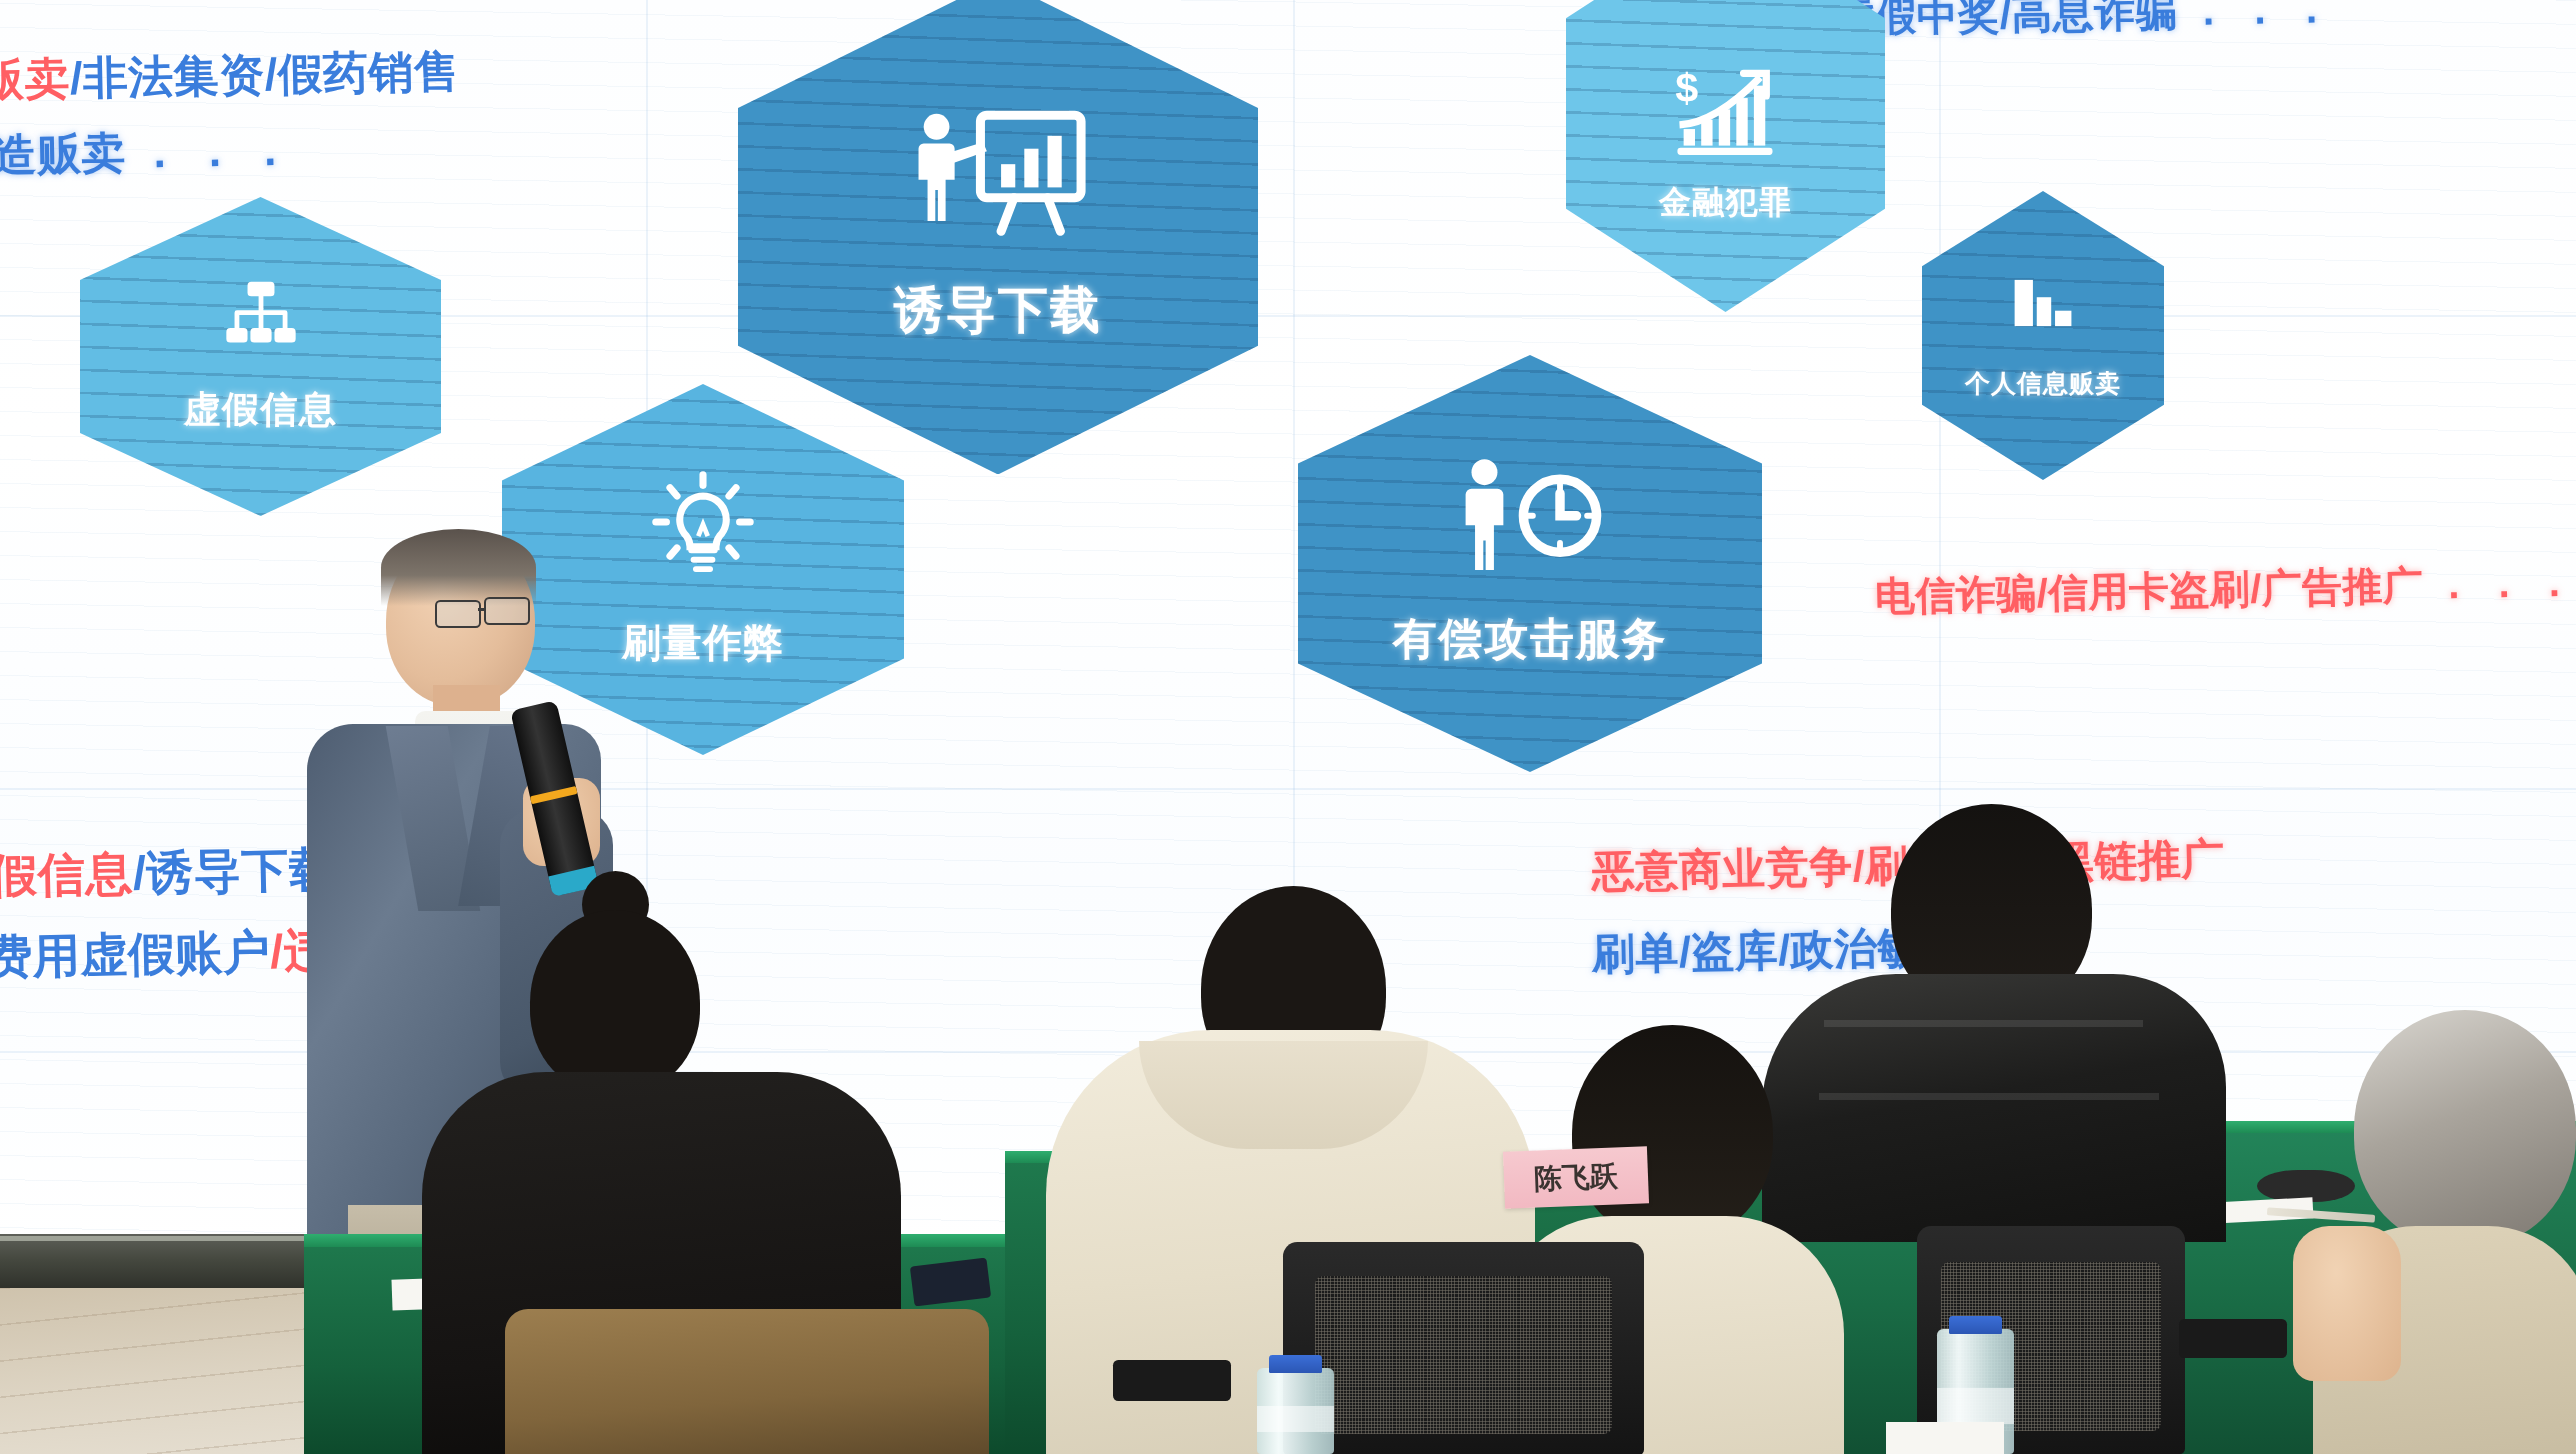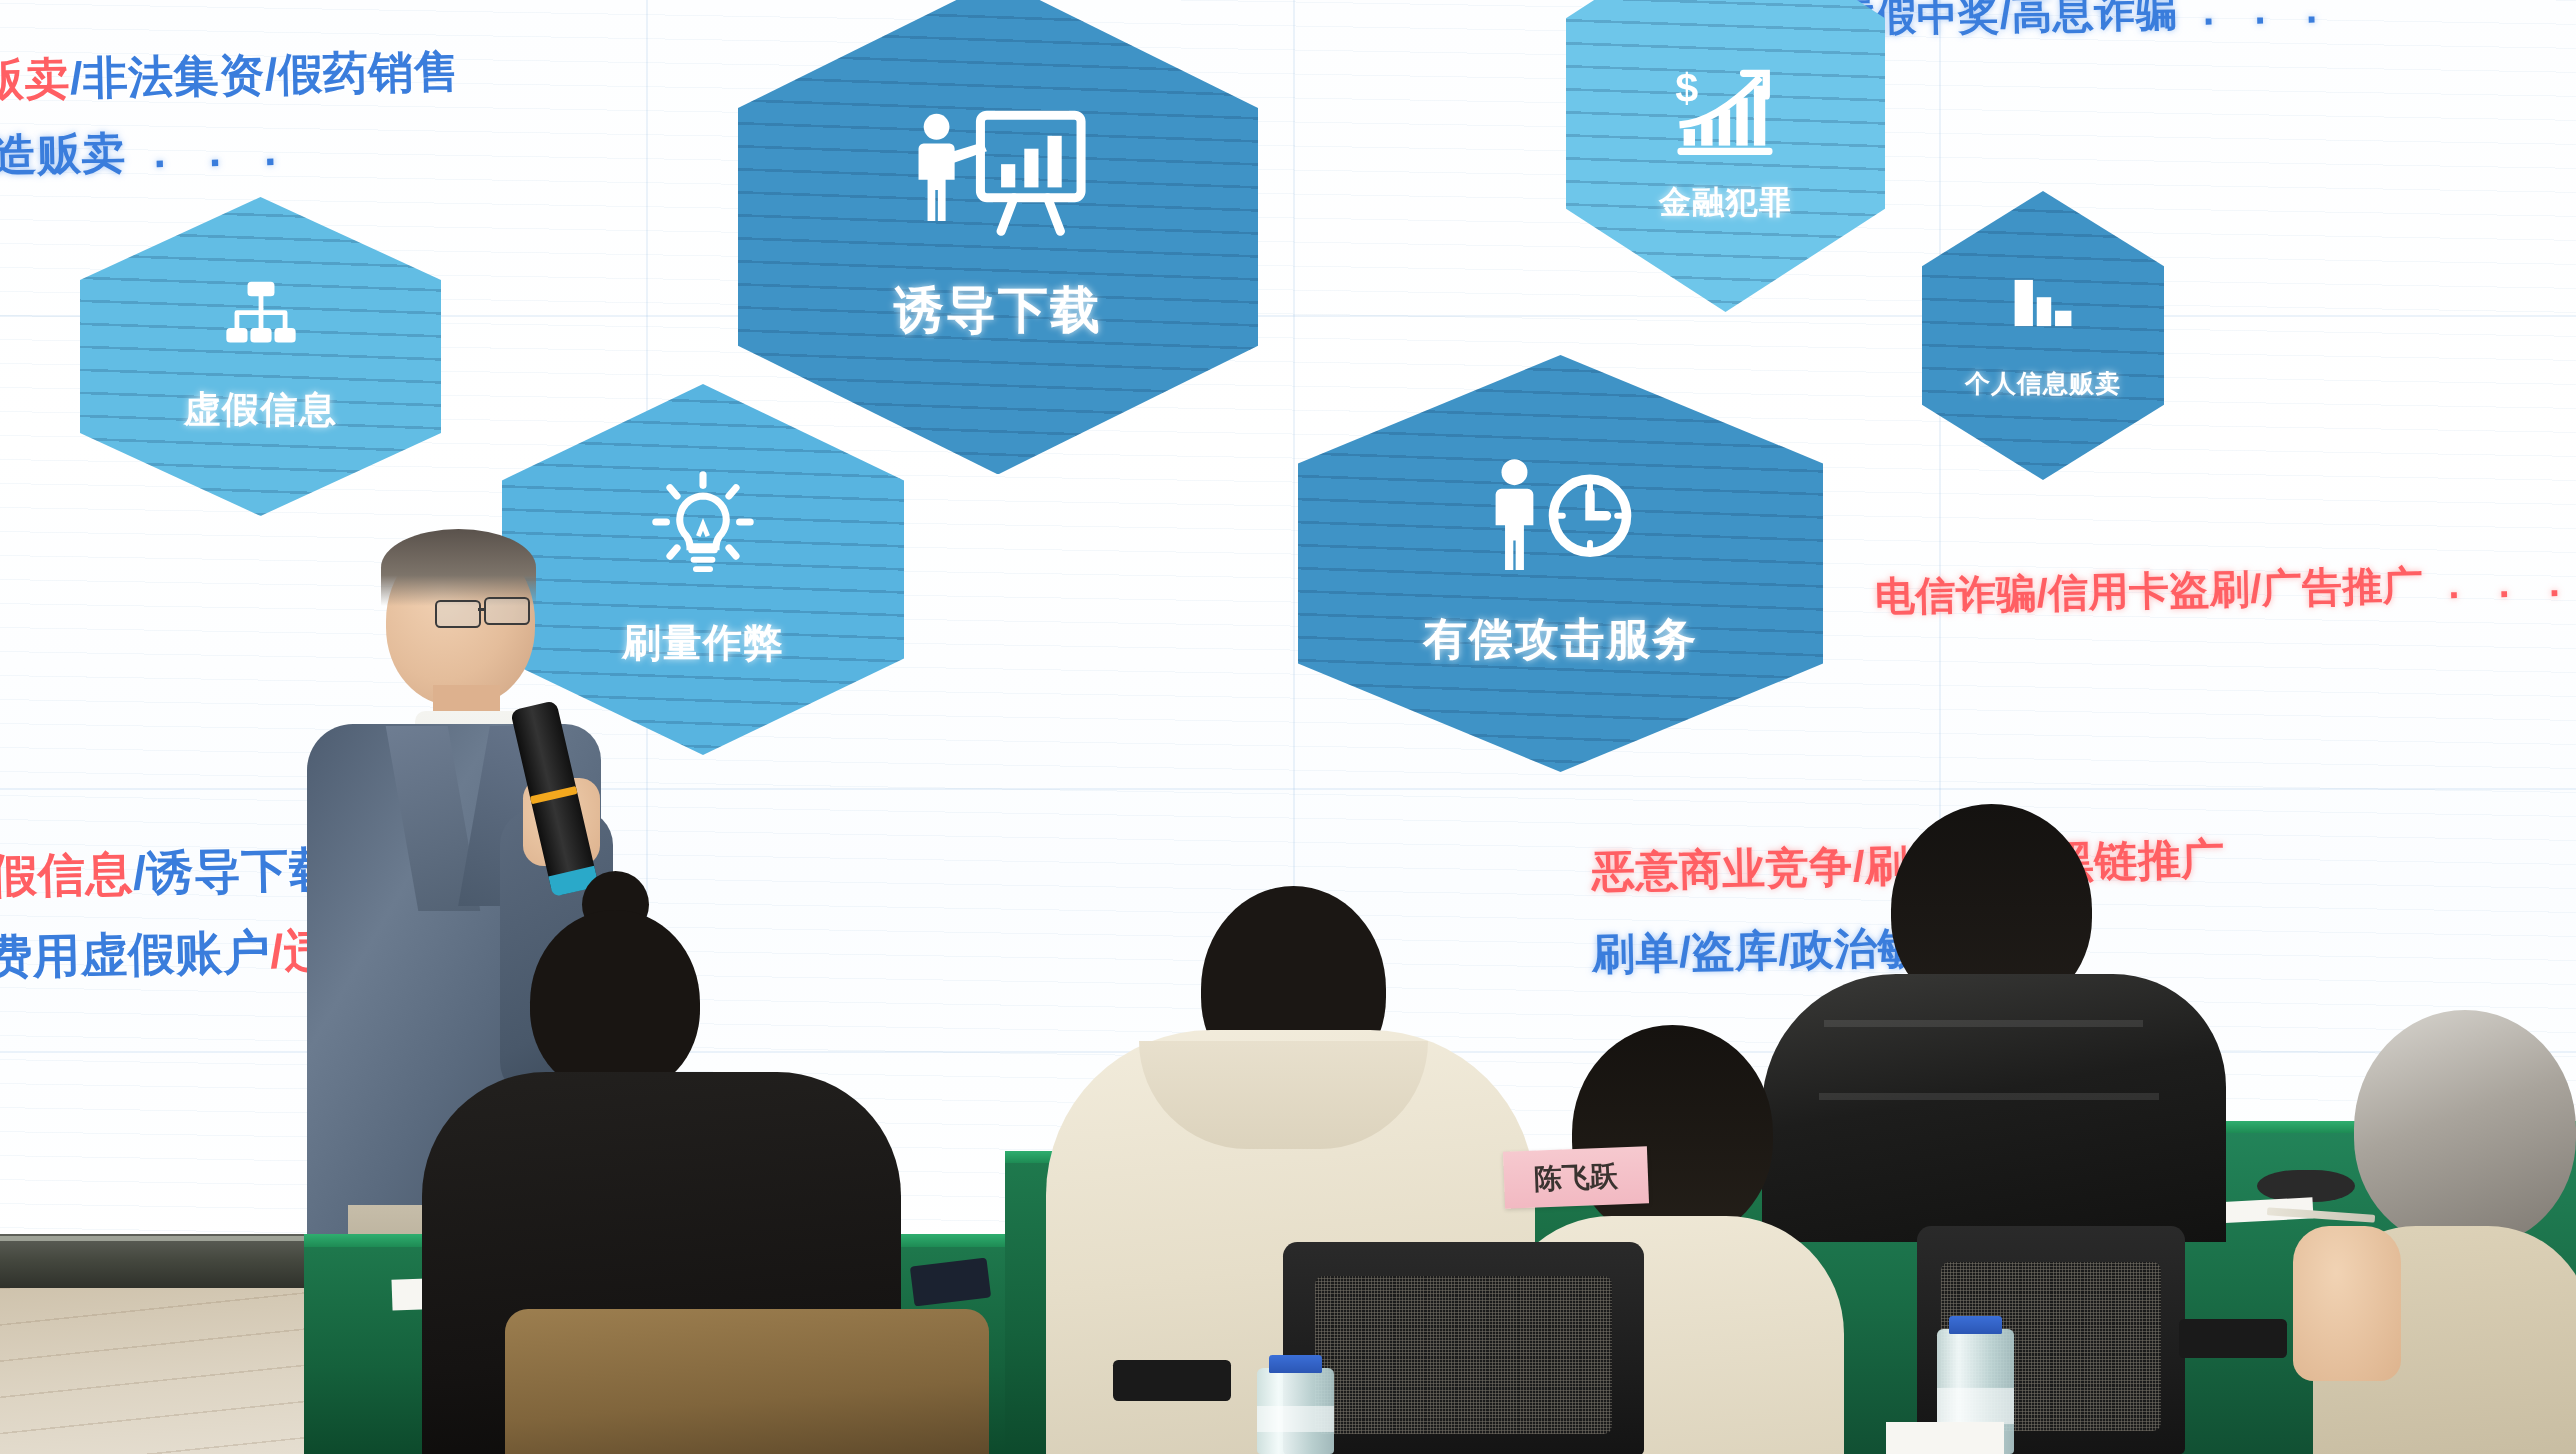--- a/index.html
+++ b/index.html
@@ -255,21 +255,21 @@
             <path d="M10 44 H19"></path>
               <path d="M90 44 H81"></path>
             <path d="M22 73 L28 66"></path>
               <path d="M78 73 L72 66"></path>
           </g>
         </svg>
       </span>
       <span class="lbl" style="font-size:39px;margin-top:26px;">刷量作弊</span>
     </div>
 
-    <div class="hex" style="left:1298px;top:355px;width:525px;height:417px;background:#3f93c6;">
+    <div class="hex" style="left:1298px;top:355px;width:464px;height:417px;background:#3f93c6;">
       <div class="stripe"></div>
       <span class="ico">
         <svg width="155" height="118" viewBox="0 0 130 100">
           <circle cx="26" cy="12" r="11" fill="#fff"></circle>
           <path d="M15 26 h22 a5 5 0 0 1 5 5 v26 h-8 v38 h-7 V70 h-2 v25 h-7 V57 h-8 V31 a5 5 0 0 1 5 -5 z" fill="#fff"></path>
           <circle cx="90" cy="49" r="31" fill="none" stroke="#fff" stroke-width="8"></circle>
           <path d="M90 30 V49 H104" stroke="#fff" stroke-width="8" fill="none" stroke-linecap="round"></path>
           <g stroke="#fff" stroke-width="5" stroke-linecap="round">
             <path d="M90 22 V26"></path>
               <path d="M90 72 V76"></path>

